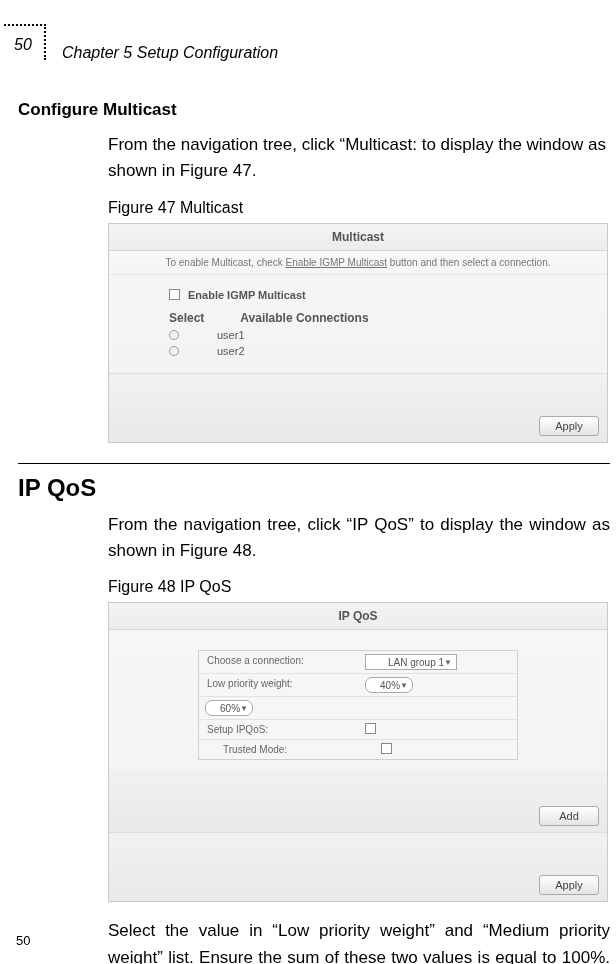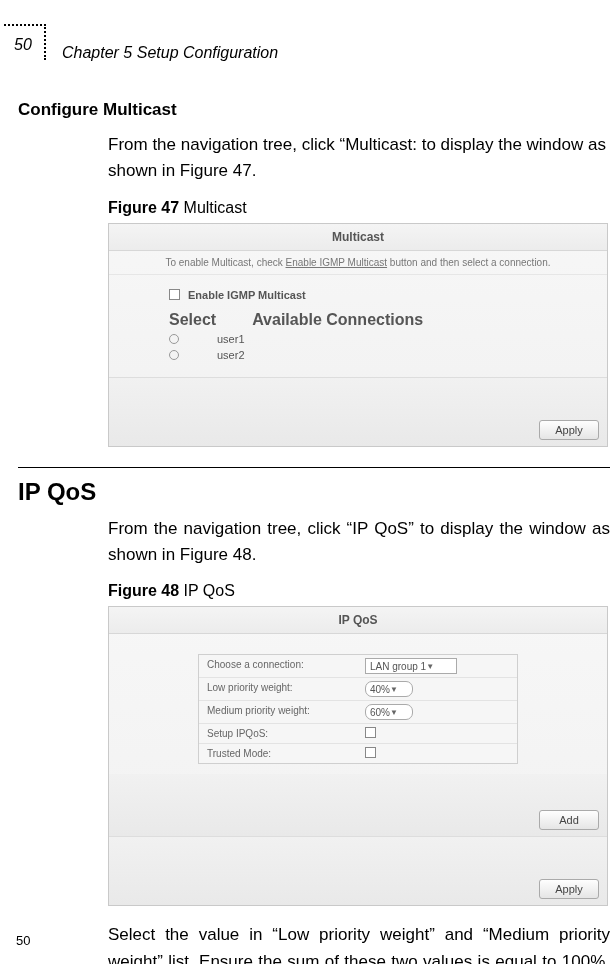--- a/index.html
+++ b/index.html
@@ -15,21 +15,21 @@
     font-style: italic; font-size: 16px;
   }
   .chapter-title {
     position: absolute; left: 62px; top: 20px;
     font-style: italic; font-size: 16px;
   }
   .content { padding: 26px 6px 0 18px; }
   .h-section { font-size: 17px; font-weight: bold; margin: 14px 0 12px 0; }
   .body-text { font-size: 17px; line-height: 1.55; margin: 0 0 14px 90px; }
   .fig-caption { font-size: 16px; margin: 6px 0 6px 90px; }
-  .fig-caption .fb { font-weight: bold; }
+  .fig-caption .fb { font-weight: normal; }
   .big-section { font-size: 24px; font-weight: bold; margin: 10px 0 10px 0; }
   .rule-top { border-top: 1px solid #000; margin: 20px 0 6px 0; }
 
   
   .fig-panel {
     margin: 4px 0 0 90px;
     width: 500px;
     border: 1px solid #c9c9c9;
     background: linear-gradient(#f7f7f7,#f1f1f1);
     font-size: 11px;
@@ -39,43 +39,43 @@
     text-align: center; font-weight: bold; font-size: 12px;
     padding: 6px 0; border-bottom: 1px solid #d7d7d7;
     background: linear-gradient(#f4f4f4,#ececec);
   }
   .fig-hint {
     padding: 6px 10px; font-size: 10px; color: #777;
     border-bottom: 1px solid #e6e6e6; text-align: center;
   }
   .fig-body { padding: 10px 10px 12px 60px; }
   .fig-row { display: flex; align-items: center; gap: 8px; margin: 4px 0; }
-  .fig-headers { display: flex; gap: 36px; font-weight: bold; font-size: 16px; margin: 10px 0 4px 0; }
+  .fig-headers { display: flex; gap: 36px; font-weight: bold; font-size: 12px; margin: 10px 0 4px 0; }
   .fig-radio { width: 10px; height: 10px; border: 1px solid #999; border-radius: 50%; display: inline-block; margin-right: 30px; }
   .fig-check { width: 11px; height: 11px; border: 1px solid #888; display: inline-block; background: #fff; }
   .fig-btns { text-align: right; padding: 6px 8px; border-top: 1px solid #ddd; background: linear-gradient(#f1f1f1,#e9e9e9);}
   .fig-btn {
     display: inline-block; min-width: 60px; text-align: center;
     padding: 3px 14px; border: 1px solid #aaa; border-radius: 3px;
     background: linear-gradient(#fefefe,#e5e5e5); font-size: 11px; color: #444;
     margin-left: 4px;
     margin-top: 36px;
   }
 
   
   .qos-table {
     margin: 10px auto 4px auto; border: 1px solid #cfcfcf; background: #f6f6f6;
     width: 320px;
   }
   .qos-row { display: flex; border-bottom: 1px solid #e3e3e3; }
-  .qos-row:last-child { border-bottom: none; }
+  .qos-row:last-child { border-bottom: none; margin-left: 16px; }
   .qos-label { flex: 0 0 160px; padding: 4px 8px; font-size: 10px; color: #666; }
   .qos-val { flex: 1; padding: 3px 6px; }
   .sel {
-    display: inline-flex; align-items: center; justify-content: flex-start;
+    display: inline-flex; align-items: center; justify-content: flex-end;
     border: 1px solid #aaa; background: #fff; font-size: 10px; color: #555;
     padding: 1px 4px; width: 92px; height: 16px;
   }
   .sel.small { width: 48px; border-radius: 7px; }
   .sel .arrow { font-size: 8px; color: #666; }
 
   .footer-pn { position: absolute; left: 16px; bottom: 16px; font-size: 13px; }
 </style>
 </head>
 <body>
@@ -151,21 +151,20 @@
           <div class="qos-row">
             <div class="qos-label">Low priority weight:</div>
             <div class="qos-val">
               <span class="sel small">
                 <span>40%</span>
                 <span class="arrow">▼</span>
               </span>
             </div>
           </div>
           <div class="qos-row">
-            <div class="qos-label">Medium priority weight:</div>
             <div class="qos-val">
               <span class="sel small">
                 <span>60%</span>
                 <span class="arrow">▼</span>
               </span>
             </div>
           </div>
           <div class="qos-row">
             <div class="qos-label">Setup IPQoS:</div>
             <div class="qos-val">

